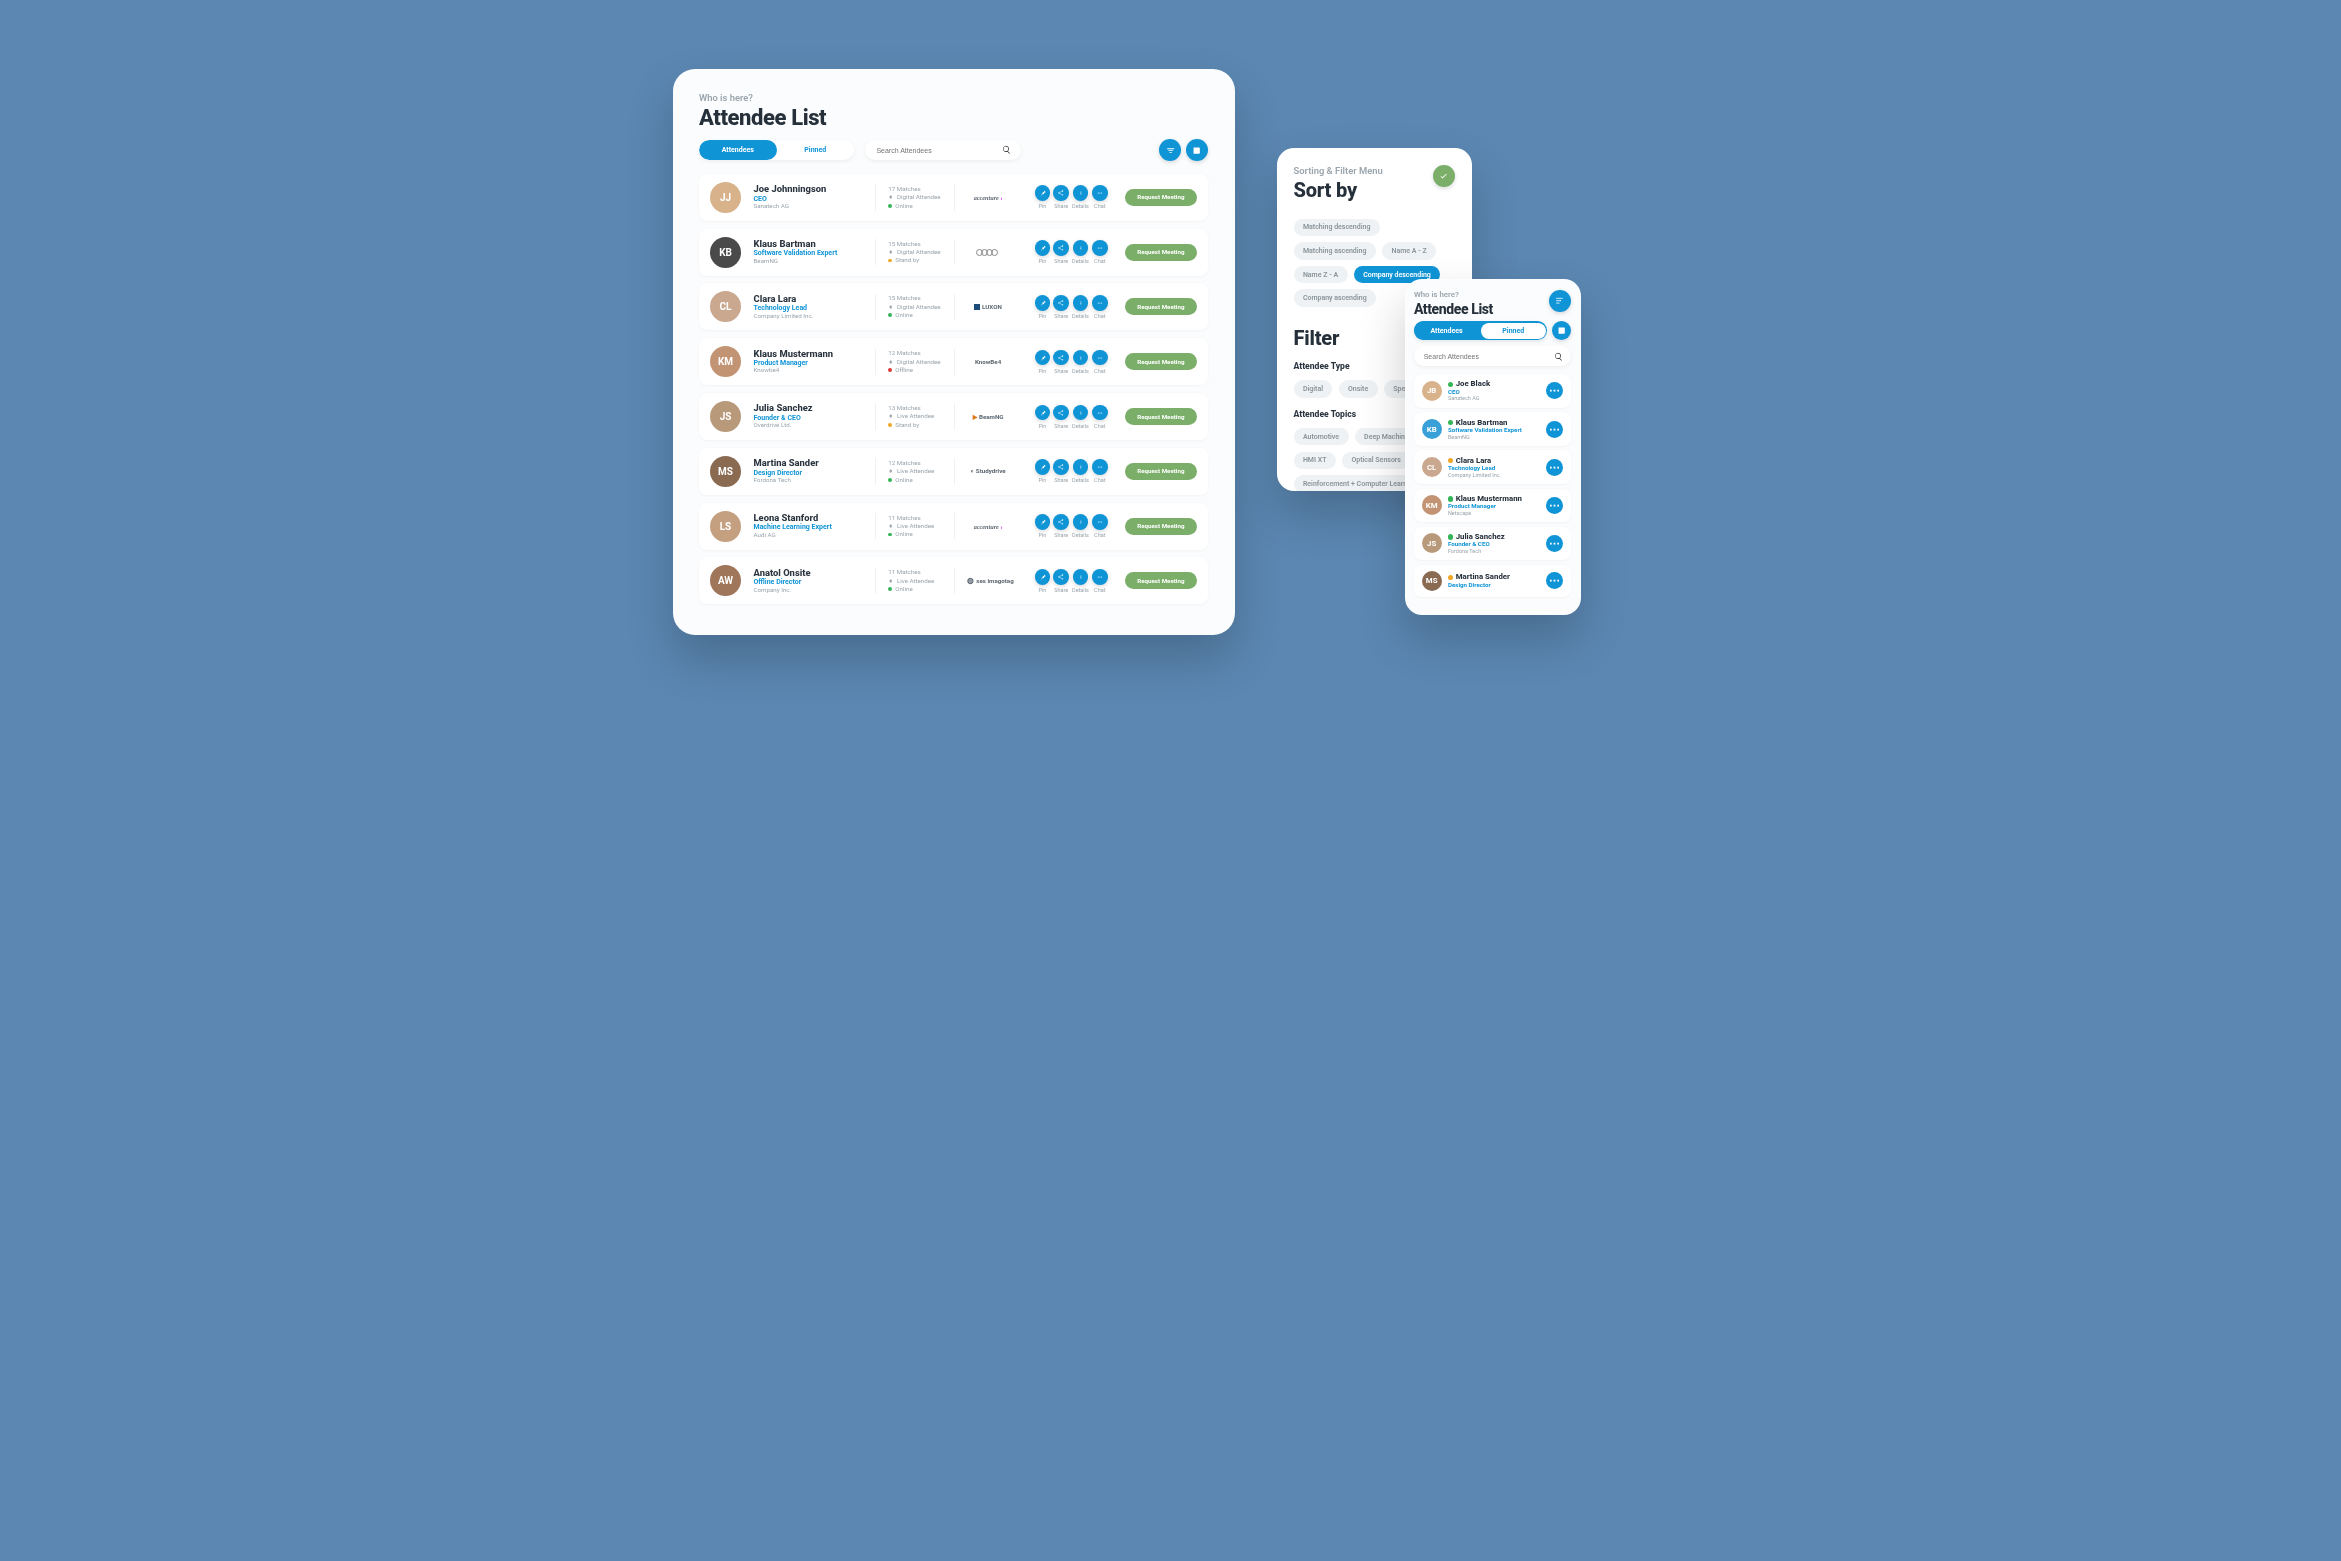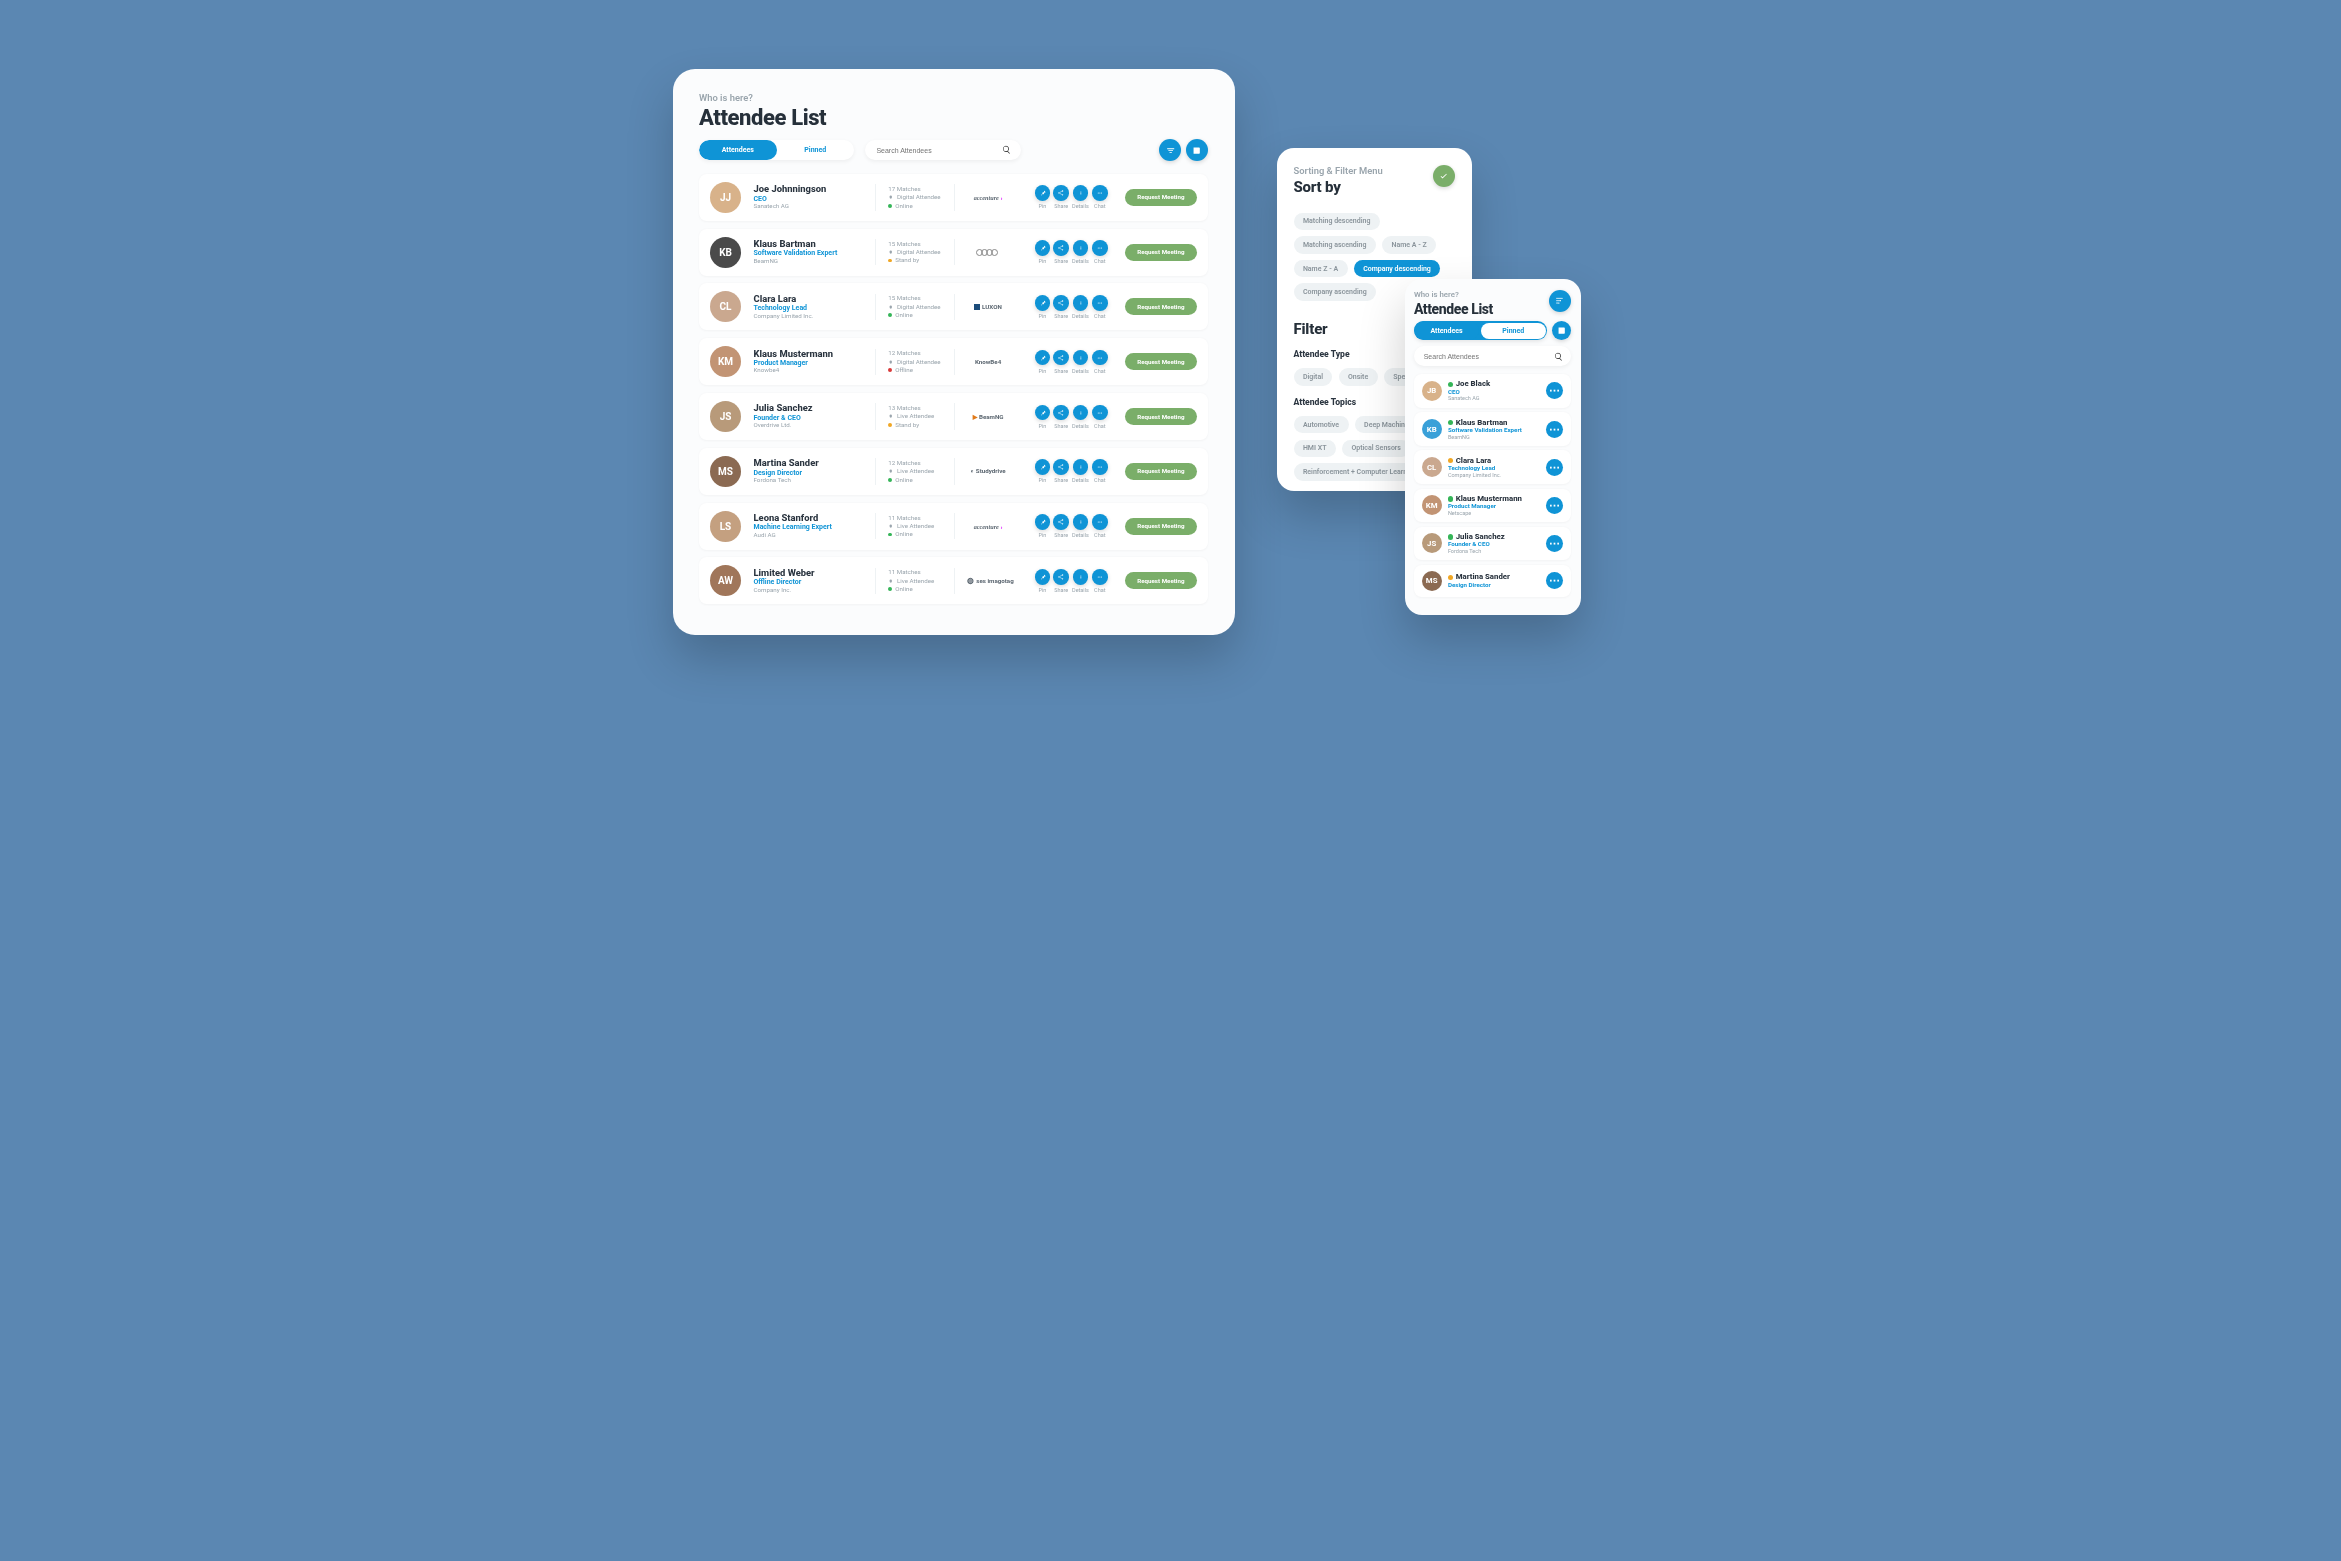--- a/index.html
+++ b/index.html
@@ -35,21 +35,21 @@
     box-shadow:0 23.4px 47px rgba(0,0,0,0.2);
     overflow:hidden;
   }
   .desktop{
     left:64px; top:69px; width:562px; height:566px;
     padding:23.4px 26.5px 0 26.5px;
     background:#fbfcfd;
   }
   .eyebrow{font-size:9.4px;color:var(--muted);font-weight:600;margin-bottom:1.6px;}
   .h1{font-size:22px;font-weight:800;letter-spacing:-0.4px;color:#26303a;margin-bottom:9.4px;}
-  .h2{font-size:15px;font-weight:800;letter-spacing:-0.2px;color:#26303a;margin:9.4px 0 7.8px;}
+  .h2{font-size:20px;font-weight:800;letter-spacing:-0.2px;color:#26303a;margin:9.4px 0 7.8px;}
 
   .topbar{
     display:flex;align-items:center;gap:11px;margin-bottom:12.5px;
   }
   .tabpill{
     display:flex;background:var(--card);border-radius:31px;
     box-shadow:0 1.6px 4.7px rgba(0,0,0,0.06);
     overflow:hidden;height:20px;width:155px;
   }
   .tab{
@@ -673,21 +673,21 @@
                 </svg>
               </div>
               <div class="act-label">Chat</div>
             </div>
           </div>
           <div class="req">Request Meeting</div>
         </div>
         <div class="row">
           <div class="avatar av8">AW</div>
           <div class="info">
-            <div class="name">Limited Weber</div>
+            <div class="name">Anatol Onsite</div>
             <div class="role">Offline Director</div>
             <div class="company">Company Inc.</div>
           </div>
           <div class="vsep"></div>
           <div class="meta">
             <div class="m-line">11 Matches</div>
             <div class="m-line"><span class="tinyicon"><svg viewBox="0 0 24 24">
                   <path d="M12 2a5 5 0 015 5v4a5 5 0 01-10 0V7a5 5 0 015-5z"></path>
                 </svg></span>Live Attendee</div>
             <div class="m-line"><span class="dot online"></span>Online</div>

